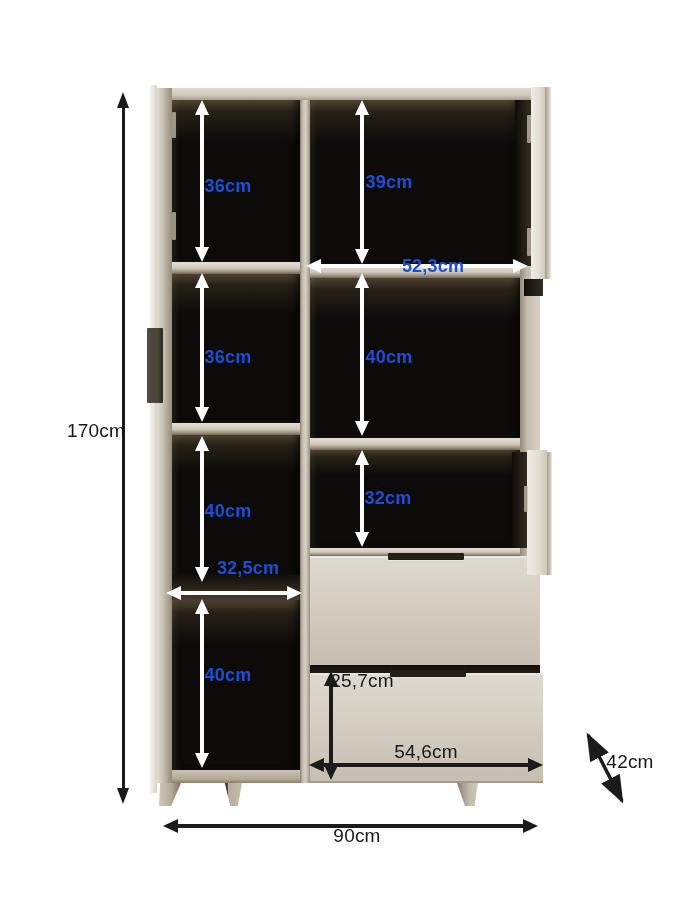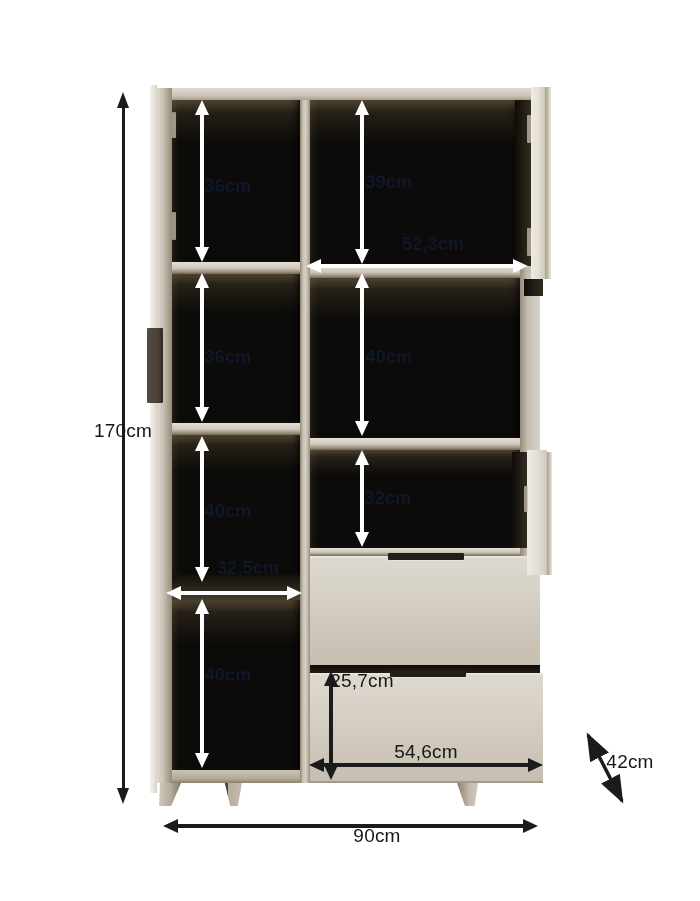--- a/index.html
+++ b/index.html
@@ -52,21 +52,21 @@
   .dim.v .hb { bottom:0; left:50%; transform:translateX(-50%);
     border-left:var(--hw) solid transparent; border-right:var(--hw) solid transparent; border-top:var(--hl) solid var(--c); }
   .dim.h { height:16px; }
   .dim.h .ln { top:50%; height:var(--lw); margin-top:calc(var(--lw) / -2); left:calc(var(--hl) - 4px); right:calc(var(--hl) - 4px); }
   .dim.h .hl { left:0; top:50%; transform:translateY(-50%);
     border-top:var(--hw) solid transparent; border-bottom:var(--hw) solid transparent; border-right:var(--hl) solid var(--c); }
   .dim.h .hr { right:0; top:50%; transform:translateY(-50%);
     border-top:var(--hw) solid transparent; border-bottom:var(--hw) solid transparent; border-left:var(--hl) solid var(--c); }
 
   .dlab { position:absolute; transform:translate(-50%,-50%); white-space:nowrap;
-          font-size:18px; font-weight:600; color:#0f172a; letter-spacing:.2px; }
+          font-size:18px; font-weight:600; color:#1d4ed8; letter-spacing:.2px; }
   .dlab.dark { color:#171717; font-weight:400; font-size:19px; }
 </style>
 </head>
 <body>
 
 <div id="stage">
 
   <div class="piece interior" style="left:172px;top:100px;width:348px;height:683px;"></div>
 
   <div class="cub" style="left:172px;top:100px;width:128px;height:162px;"></div>
@@ -195,32 +195,32 @@
 
   <svg class="abs" width="56" height="88" viewBox="0 0 56 88" style="left:578px;top:725px;">
     <defs>
       <marker id="ah" markerWidth="9" markerHeight="8" refX="7.2" refY="3" orient="auto-start-reverse">
         <path d="M0,0 L8,3 L0,6 z" fill="#1b1b1b"></path>
       </marker>
     </defs>
     <line x1="10" y1="10" x2="44" y2="76" stroke="#1b1b1b" stroke-width="3.5" marker-start="url(#ah)" marker-end="url(#ah)"></line>
   </svg>
 
-  <div class="dlab dark" style="left:96px;top:431px;margin-left:27px;">170cm</div>
+  <div class="dlab dark" style="left:96px;top:431px;">170cm</div>
 
   <div class="dlab" style="left:228px;top:186px;">36cm</div>
   <div class="dlab" style="left:228px;top:357px;">36cm</div>
   <div class="dlab" style="left:228px;top:511px;">40cm</div>
   <div class="dlab" style="left:228px;top:675px;">40cm</div>
 
   <div class="dlab" style="left:389px;top:182px;">39cm</div>
   <div class="dlab" style="left:389px;top:357px;">40cm</div>
   <div class="dlab" style="left:388px;top:498px;">32cm</div>
 
-  <div class="dlab" style="left:433px;top:244px;">52,3cm</div>
+  <div class="dlab" style="left:433px;top:266px;">52,3cm</div>
   <div class="dlab" style="left:248px;top:568px;">32,5cm</div>
 
   <div class="dlab dark" style="left:362px;top:681px;">25,7cm</div>
   <div class="dlab dark" style="left:426px;top:752px;">54,6cm</div>
-  <div class="dlab dark" style="left:377px;top:836px;">90cm</div>
+  <div class="dlab dark" style="left:357px;top:836px;">90cm</div>
   <div class="dlab dark" style="left:630px;top:762px;">42cm</div>
 
 </div>
 
 </body></html>

